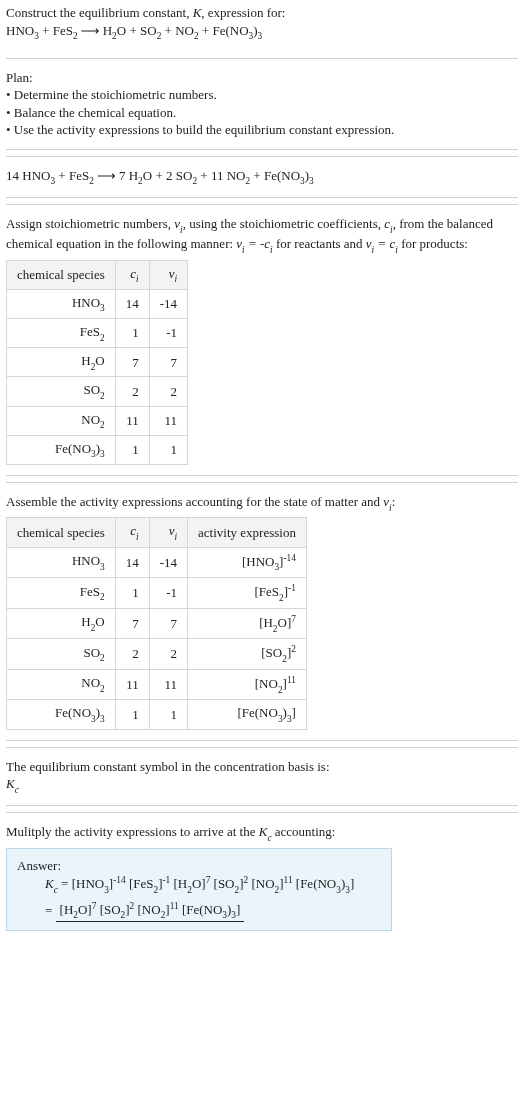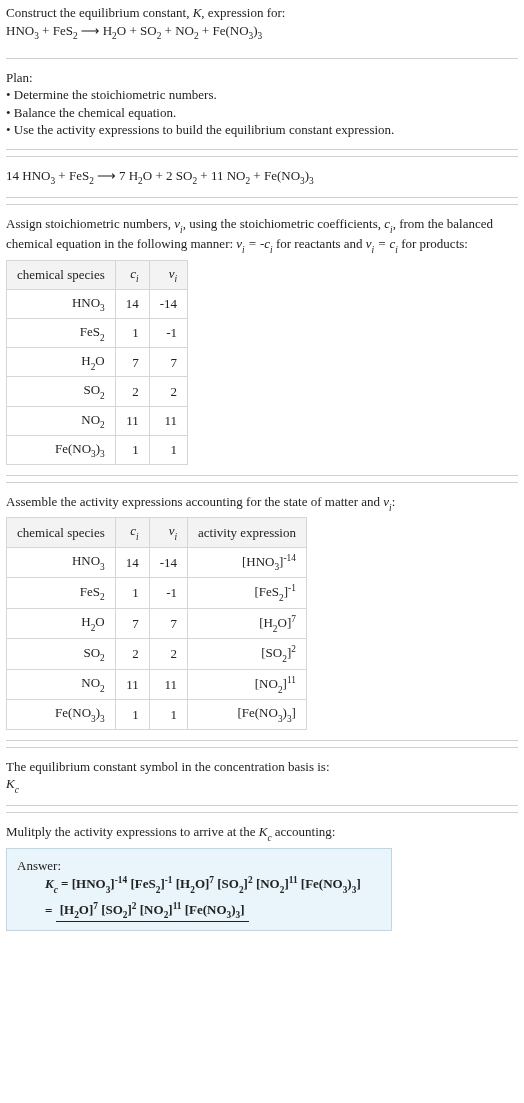--- a/index.html
+++ b/index.html
@@ -46,21 +46,21 @@
     }
     .ital { font-style: italic; }
     .arrow { font-family: sans-serif; }
     .frac {
       display: inline-block;
       vertical-align: middle;
       text-align: center;
     }
     .frac .num { display: block; border-bottom: 1px solid #222; padding: 0 4px; }
     .frac .den { display: block; padding: 0 4px; }
-    .indent { padding-left: 28px; font-weight: bold; }
+    .indent { padding-left: 28px; }
   </style>
 </head>
 <body>
 
 <div class="section noborder" style="padding-top:0;">
   <div>
     <span>Construct the equilibrium constant, </span><span class="ital">K</span><span>, expression for:</span>
   </div>
   <div class="eq">
     HNO<sub>3</sub> + FeS<sub>2</sub> <span class="arrow">⟶</span> H<sub>2</sub>O + SO<sub>2</sub> + NO<sub>2</sub> + Fe(NO<sub>3</sub>)<sub>3</sub>

